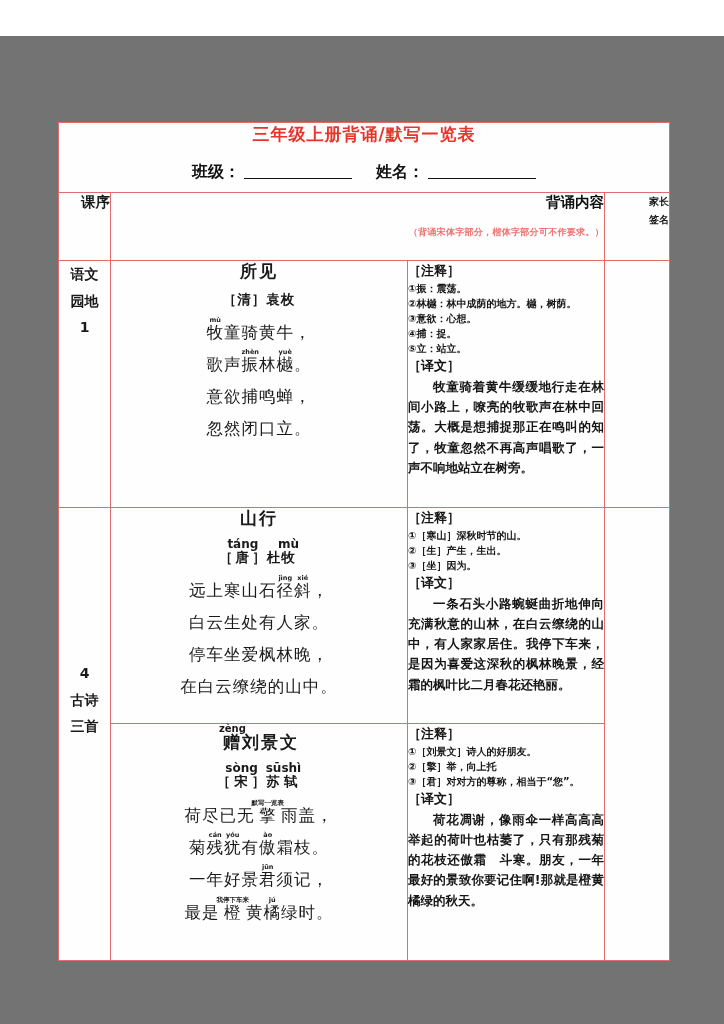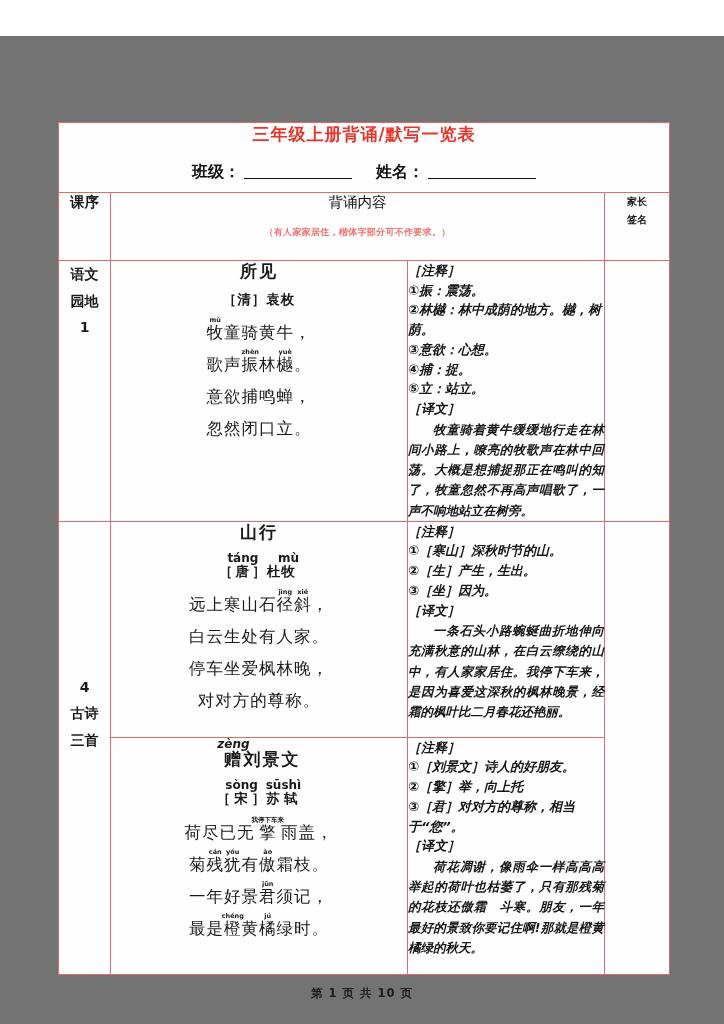--- a/index.html
+++ b/index.html
@@ -67,35 +67,35 @@
     display: inline-block;
     width: 108px;
     border-bottom: 1.6px solid #111;
     margin: 0 24px 0 4px;
     vertical-align: -2px;
   }
   .id-line .blank.last { margin-right: 0; }
 
   
   .hdr {
-    text-align: center;
+    text-align: right;
     height: 68px;
     box-sizing: border-box;
   }
   .hdr-kexu {
     font-size: 14.5px;
     font-weight: bold;
     padding-top: 24px;
   }
   .hdr-content {
     padding-top: 11px;
   }
   .hdr-content .big {
     font-size: 14.5px;
-    font-weight: normal;
+    font-weight: bold;
     color: #111;
   }
   .hdr-content .note {
     margin-top: 14px;
     font-size: 9px;
     font-weight: bold;
     color: #f07070;
     letter-spacing: .3px;
   }
   .hdr-sign {
@@ -110,21 +110,21 @@
     text-align: center;
     font-size: 14px;
     font-weight: bold;
     line-height: 1.9;
     padding-top: 66px;
     box-sizing: border-box;
   }
   .lesson-cell.second { padding-top: 152px; }
 
   .poem-cell { padding: 10px 6px 12px 6px; }
-  .note-cell { padding: 8px 6px 8px 9px; font-style: italic; }
+  .note-cell { padding: 8px 6px 8px 9px; }
 
   
   .poem {
     text-align: center;
     color: #1a1a1a;
   }
   .poem-title {
     font-size: 17px;
     font-weight: bold;
     letter-spacing: 2px;
@@ -148,32 +148,32 @@
   
   ruby { ruby-position: over; }
   rt {
     font-size: 6.5px;
     font-weight: bold;
     line-height: 1;
     letter-spacing: 0;
     color: #1a1a1a;
     font-family: "DejaVu Sans", "Liberation Sans", sans-serif;
   }
-  .poem-title rt { font-size: 12px; font-style: italic; }
+  .poem-title rt { font-size: 10px; }
   .poem-author rt { font-size: 12px; }
 
   
   .ann { color: #161616; }
   .ann-head {
     font-size: 13px;
     font-weight: bold;
     line-height: 1.5;
   }
   .ann-item {
-    font-size: 13px;
+    font-size: 10px;
     font-weight: bold;
     line-height: 1.52;
   }
   .ann-trans {
     font-size: 12.5px;
     font-weight: bold;
     line-height: 1.62;
     text-align: justify;
     text-indent: 2em;
     margin-top: 1px;
@@ -212,21 +212,21 @@
           <div class="id-line">
             <span>班级：</span><span class="blank"></span><span>姓名：</span><span class="blank last"></span>
           </div>
         </td>
       </tr>
 
       <tr>
         <td class="hdr hdr-kexu">课序</td>
         <td class="hdr hdr-content" colspan="2">
           <div class="big">背诵内容</div>
-          <div class="note">（有人家家居住，楷体字部分可不作要求。）</div>
+          <div class="note">（背诵宋体字部分，楷体字部分可不作要求。）</div>
         </td>
         <td class="hdr hdr-sign">
           <div>家长</div>
           <div>签名</div>
         </td>
       </tr>
 
       <tr>
         <td class="lesson-cell">
           <div>语文</div>
@@ -264,57 +264,56 @@
           <div>古诗</div>
           <div>三首</div>
         </td>
         <td class="poem-cell" style="height:215px">
           <div class="poem">
             <div class="poem-title">山行</div>
             <div class="poem-author">［<ruby>唐<rt>táng</rt></ruby>］杜<ruby>牧<rt>mù</rt></ruby></div>
             <div class="poem-line">远上寒山石<ruby>径<rt>jìng</rt></ruby><ruby>斜<rt>xié</rt></ruby>，</div>
             <div class="poem-line">白云生处有人家。</div>
             <div class="poem-line">停车坐爱枫林晚，</div>
-            <div class="poem-line">对对方的尊称。</div>
+            <div class="poem-line">在白云缭绕的山中。</div>
           </div>
         </td>
         <td class="note-cell">
           <div class="ann">
             <div class="ann-head">［注释］</div>
             <div class="ann-item">①［寒山］深秋时节的山。</div>
             <div class="ann-item">②［生］产生，生出。</div>
             <div class="ann-item">③［坐］因为。</div>
             <div class="ann-head">［译文］</div>
             <div class="ann-trans">一条石头小路蜿蜒曲折地伸向充满秋意的山林，在白云缭绕的山中，有人家家居住。我停下车来，是因为喜爱这深秋的枫林晚景，经霜的枫叶比二月春花还艳丽。</div>
           </div>
         </td>
         <td rowspan="2"></td>
       </tr>
 
       <tr>
         <td class="poem-cell" style="height:236px">
           <div class="poem">
             <div class="poem-title"><ruby>赠<rt>zèng</rt></ruby>刘景文</div>
             <div class="poem-author">［<ruby>宋<rt>sòng</rt></ruby>］<ruby>苏<rt>sū</rt></ruby><ruby>轼<rt>shì</rt></ruby></div>
-            <div class="poem-line">荷尽已无<ruby>擎<rt>我停下车来</rt></ruby>雨盖，</div>
+            <div class="poem-line">荷尽已无<ruby>擎<rt>默写一览表</rt></ruby>雨盖，</div>
             <div class="poem-line">菊<ruby>残<rt>cán</rt></ruby><ruby>犹<rt>yóu</rt></ruby>有<ruby>傲<rt>ào</rt></ruby>霜枝。</div>
             <div class="poem-line">一年好景<ruby>君<rt>jūn</rt></ruby>须记，</div>
-            <div class="poem-line">最是<ruby>橙<rt>chéng</rt></ruby>黄<ruby>橘<rt>jú</rt></ruby>绿时。</div>
+            <div class="poem-line">最是<ruby>橙<rt>我停下车来</rt></ruby>黄<ruby>橘<rt>jú</rt></ruby>绿时。</div>
           </div>
         </td>
         <td class="note-cell">
           <div class="ann">
             <div class="ann-head">［注释］</div>
             <div class="ann-item">①［刘景文］诗人的好朋友。</div>
             <div class="ann-item">②［擎］举，向上托</div>
             <div class="ann-item">③［君］对对方的尊称，相当于“您”。</div>
             <div class="ann-head">［译文］</div>
             <div class="ann-trans">荷花凋谢，像雨伞一样高高高举起的荷叶也枯萎了，只有那残菊的花枝还傲霜　斗寒。朋友，一年最好的景致你要记住啊!那就是橙黄橘绿的秋天。</div>
           </div>
         </td>
       </tr>
 
     </tbody>
   </table>
 
-  <div class="footer">第 1 页 共 10 页</div>
 
 </div>
 
 </body></html>

